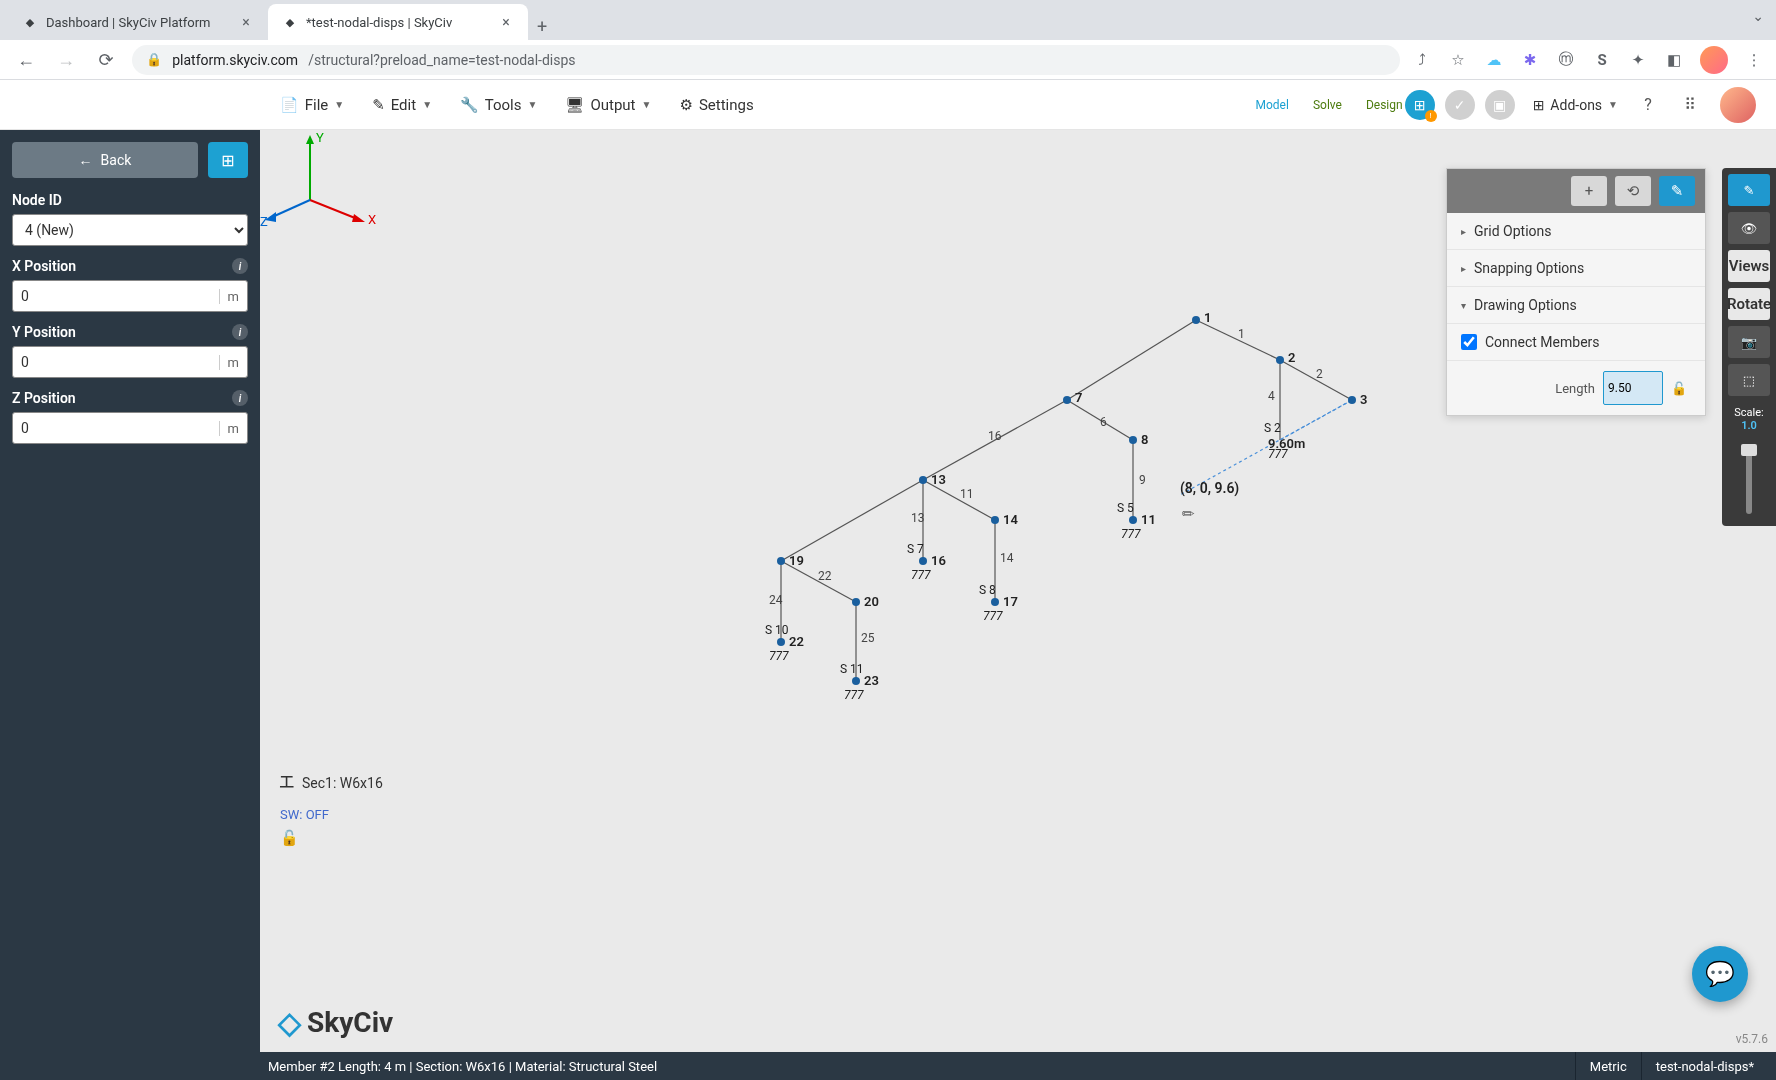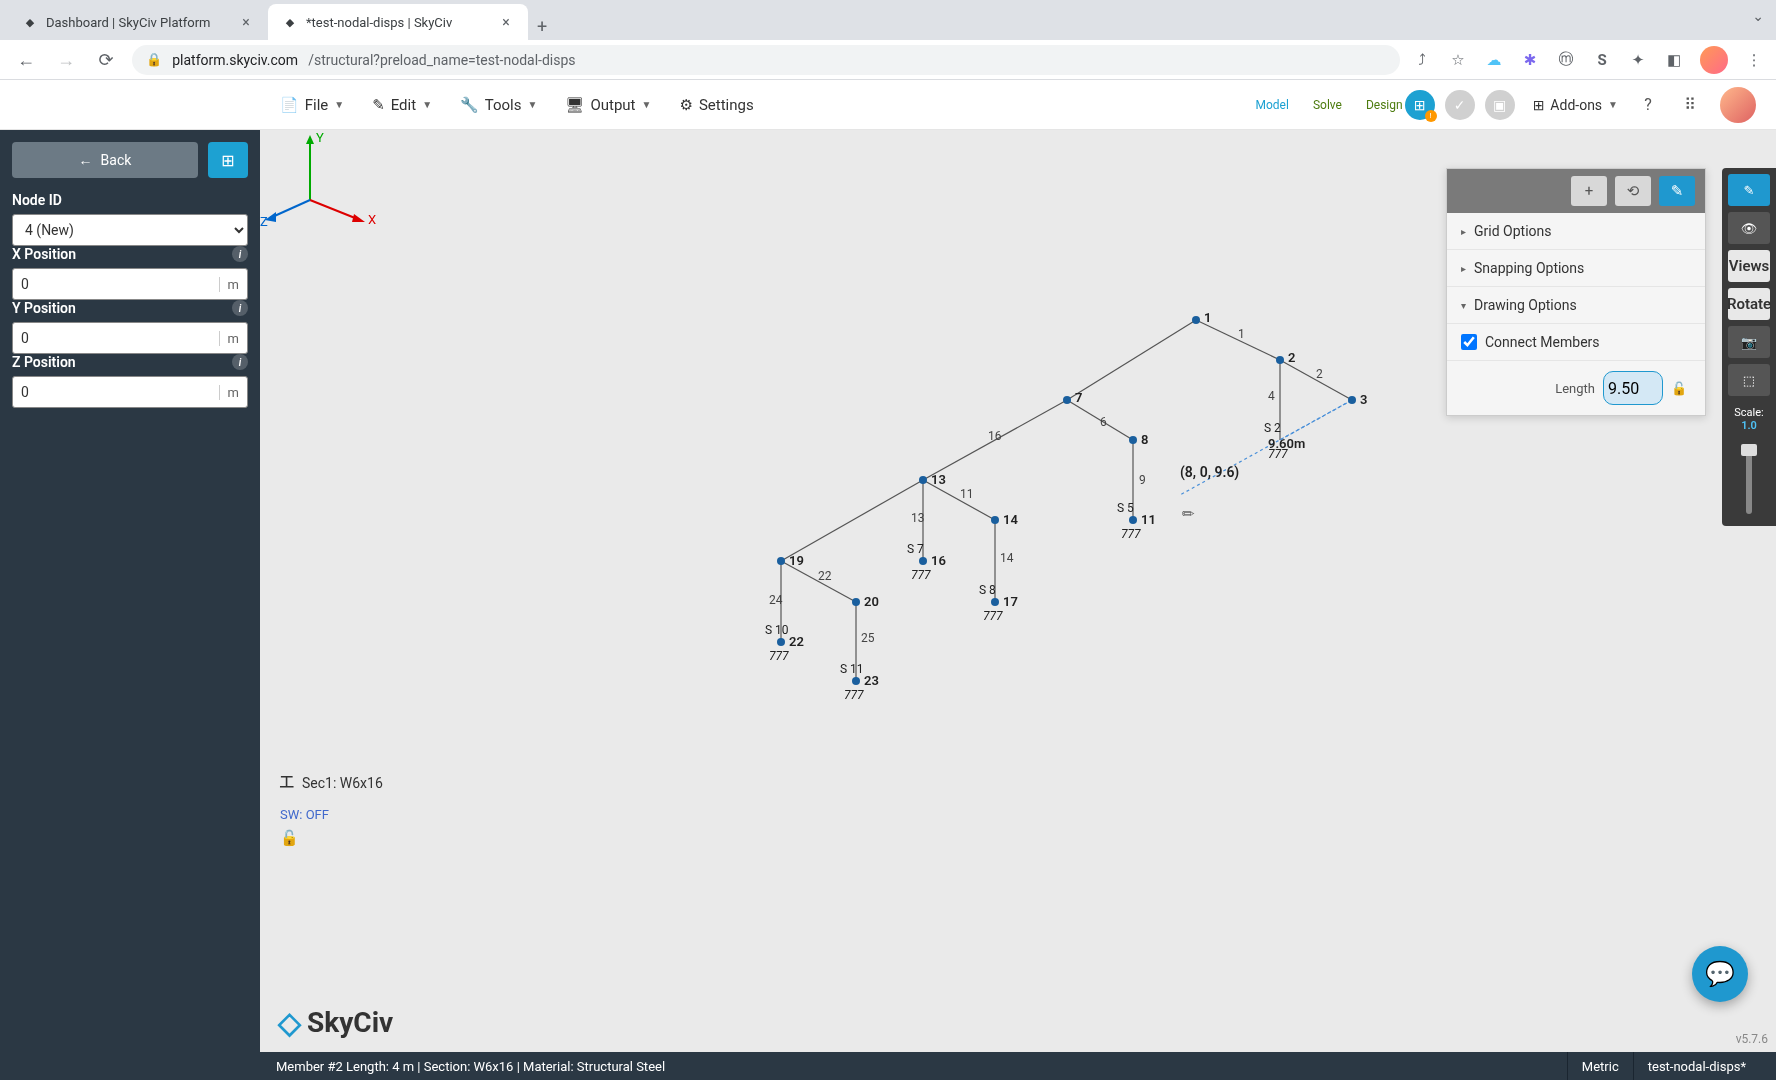--- a/index.html
+++ b/index.html
@@ -40,21 +40,21 @@
 .help-btn, .apps-btn { width:24px; height:24px; display:flex; align-items:center; justify-content:center; color:#555; cursor:pointer; font-size:16px; }
 .user-avatar { width:36px; height:36px; border-radius:50%; background:linear-gradient(135deg,#ffb88c,#de6262); }
 
 
 .sidebar { position:absolute; left:0; top:130px; width:260px; bottom:28px; background:#2b3844; color:#fff; padding:12px; }
 .sb-top { display:flex; gap:10px; margin-bottom:14px; }
 .back-btn { flex:1; height:36px; background:#6c7a85; border:none; border-radius:4px; color:#fff; font-size:14px; display:flex; align-items:center; justify-content:center; gap:8px; cursor:pointer; }
 .table-btn { width:40px; height:36px; background:#1da1d2; border:none; border-radius:4px; color:#fff; display:flex; align-items:center; justify-content:center; cursor:pointer; font-size:16px; }
 .sb-label { font-size:14px; font-weight:600; margin-bottom:6px; display:flex; align-items:center; }
 .sb-info { margin-left:auto; width:16px; height:16px; background:rgba(255,255,255,0.2); border-radius:50%; font-size:10px; display:flex; align-items:center; justify-content:center; font-style:italic; }
-.sb-select, .sb-input-wrap { width:100%; height:32px; background:#fff; border:1px solid #888; border-radius:3px; display:flex; align-items:center; }
+.sb-select, .sb-input-wrap { width:100%; height:32px; background:#fff; border:1px solid #888; border-radius:3px; margin-bottom:12px; display:flex; align-items:center; }
 .sb-select select { width:100%; height:100%; border:none; background:transparent; padding:0 8px; font-size:14px; color:#333; }
 .sb-input-wrap input { flex:1; border:none; background:transparent; padding:0 8px; font-size:14px; color:#333; outline:none; }
 .sb-unit { padding:0 8px; color:#666; font-size:13px; border-left:1px solid #ccc; }
 .sb-actions { display:flex; gap:10px; justify-content:center; margin-top:8px; }
 .btn-help { height:34px; padding:0 18px; background:#d8d8d8; border:1px solid #bbb; border-radius:4px; color:#333; font-size:14px; cursor:pointer; }
 .btn-apply { height:34px; padding:0 20px; background:#1f98cf; border:none; border-radius:4px; color:#fff; font-size:14px; cursor:pointer; }
 
 
 .canvas { position:absolute; left:260px; top:130px; right:0; bottom:28px; background:#eaeaea; }
 .canvas svg { position:absolute; left:0; top:0; }
@@ -75,38 +75,38 @@
 
 
 .rpanel { position:absolute; right:70px; top:38px; width:260px; background:#f5f5f5; border:1px solid #ccc; box-shadow:0 2px 8px rgba(0,0,0,0.15); }
 .rpanel-top { height:44px; background:#7a7a7a; display:flex; align-items:center; justify-content:flex-end; gap:8px; padding:0 10px; }
 .rp-btn { width:36px; height:30px; background:#d8d8d8; border:none; border-radius:3px; color:#555; display:flex; align-items:center; justify-content:center; cursor:pointer; font-size:15px; }
 .rp-btn.active { background:#1f98cf; color:#fff; }
 .rpanel-row { padding:10px 14px; font-size:14px; color:#333; display:flex; align-items:center; gap:8px; border-bottom:1px solid #e5e5e5; cursor:pointer; }
 .rp-caret { font-size:10px; color:#666; }
 .rp-check { width:16px; height:16px; }
 .rp-length { display:flex; align-items:center; gap:8px; padding:10px 14px; justify-content:flex-end; font-size:13px; color:#555; }
-.rp-length input { width:60px; height:24px; border:1px solid #1f98cf; border-radius:10px; padding:16px 4px; font-size:16px; background:#d4e8f5; }
+.rp-length input { width:60px; height:24px; border:1px solid #1f98cf; border-radius:2px; padding:16px 4px; font-size:12px; background:#d4e8f5; }
 .rp-lock { width:20px; color:#888; }
 
 
 .rtoolbar { position:absolute; right:0; top:38px; width:54px; background:#3a3a3a; display:flex; flex-direction:column; align-items:center; padding:6px 0; gap:6px; border-radius:4px 0 0 4px; }
 .rt-btn { width:42px; height:32px; background:#555; border:none; border-radius:3px; color:#fff; display:flex; align-items:center; justify-content:center; cursor:pointer; font-size:13px; }
 .rt-btn.active { background:#1f98cf; }
 .rt-btn.label { font-size:15px; font-weight:600; background:#e8e8e8; color:#333; }
 .rt-scale { color:#fff; font-size:11px; text-align:center; margin-top:4px; }
 .rt-scale-val { color:#4fc3f7; font-weight:600; }
 .rt-slider { width:6px; height:70px; background:#888; border-radius:3px; margin:6px 0; position:relative; }
 .rt-slider-thumb { position:absolute; top:0; left:-5px; width:16px; height:12px; background:#ddd; border-radius:2px; }
 
 
 .chat-fab { position:absolute; right:28px; bottom:50px; width:56px; height:56px; border-radius:50%; background:#1f98cf; display:flex; align-items:center; justify-content:center; color:#fff; font-size:24px; box-shadow:0 4px 12px rgba(0,0,0,0.3); cursor:pointer; }
 
 
-.statusbar { position:absolute; left:0; right:0; bottom:0; height:28px; background:#2b3844; color:#fff; display:flex; align-items:center; padding:0 16px; font-size:13px; }
+.statusbar { position:absolute; left:0; right:0; bottom:0; height:28px; background:#2b3844; color:#fff; display:flex; align-items:center; padding:0 8px; font-size:13px; }
 .sb-spacer { flex:1; }
 .sb-chip { padding:0 14px; height:100%; display:flex; align-items:center; border-left:1px solid #1a2530; }
 
 
 .coord-tip { position:absolute; font-size:14px; font-weight:600; color:#222; }
 .pencil-cursor { position:absolute; font-size:15px; color:#666; transform:rotate(-45deg); }
 </style>
 </head>
 <body>
 
@@ -317,21 +317,21 @@
     <text class="support" x="719" y="464">S 8</text>
       <text class="support" x="723" y="490" style="font-style:italic">777</text>
     <text class="support" x="505" y="504">S 10</text>
       <text class="support" x="509" y="530" style="font-style:italic">777</text>
     <text class="support" x="580" y="543">S 11</text>
       <text class="support" x="584" y="569" style="font-style:italic">777</text>
 
     <text class="lbl" x="1008" y="318">9.60m</text>
   </svg>
 
-  <div class="coord-tip" style="left:920px; top:334px">(8, 0, 9.6)</div>
+  <div class="coord-tip" style="left:920px; top:350px">(8, 0, 9.6)</div>
   <div class="pencil-cursor" style="left:922px; top:375px">✎</div>
 
   <div class="sec-info">
       <span style="font-weight:700">工</span>
       <span>Sec1: W6x16</span>
     </div>
   <div class="sw-info">SW: OFF</div>
   <div class="lock-icon">🔓</div>
 
   <svg class="axes" width="120" height="100">

